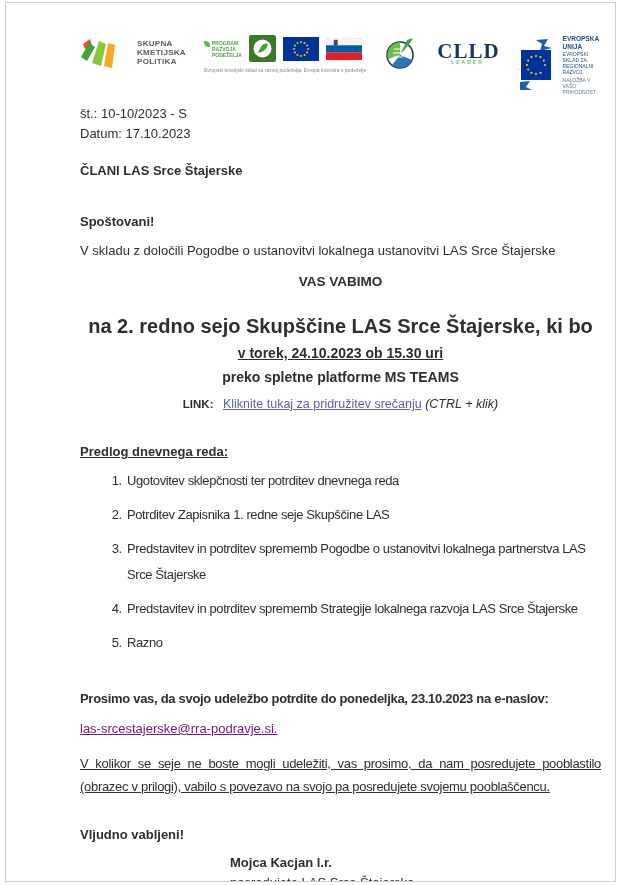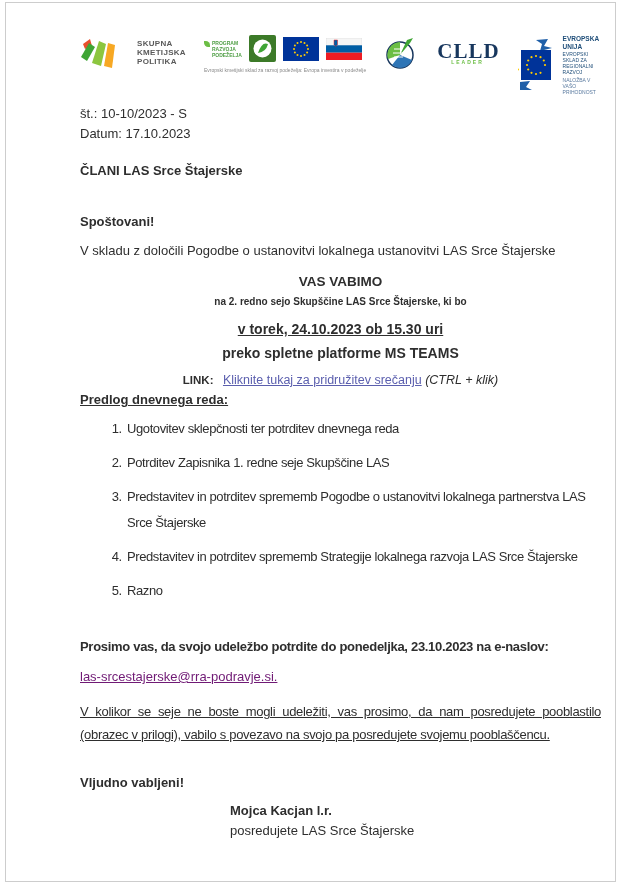--- a/index.html
+++ b/index.html
@@ -28,28 +28,28 @@
   .eu-text { font-size:5px; line-height:6px; color:#1f4e79; }
   .eu-text .b { font-size:6.5px; font-weight:bold; line-height:8px; }
   .eu-text .muted { color:#5b7ba0; margin-top:2px; }
   
   .ref { margin-top:11px; }
   .recipient { margin-top:17px; font-weight:bold; }
   .salutation { margin-top:31px; font-weight:bold; }
   .intro { margin-top:9px; }
   .center { text-align:center; }
   .invite-heading { margin-top:11px; font-weight:bold; font-size:13.5px; }
-  .invite-line1 { margin-top:0; font-weight:bold; font-size:10px; }
+  .invite-line1 { margin-top:24px; font-weight:bold; font-size:20px; }
   .invite-line2 { margin-top:7px; font-weight:bold; font-size:14px; text-decoration:underline; }
   .invite-line3 { margin-top:4px; font-weight:bold; font-size:14px; }
   .link-line { margin-top:7px; text-align:center; font-size:12.5px; }
   .link-label { font-weight:bold; font-size:11.5px; margin-right:6px; }
   a.tlink { color:#5b5fae; text-decoration:underline; cursor:pointer; }
   .link-suffix { font-style:italic; }
-  .agenda-heading { font-weight:bold; text-decoration:underline; }
+  .agenda-heading { margin-top:28px; font-weight:bold; text-decoration:underline; }
   ol.agenda { margin:6px 0 0 27px; padding-left:18px; }
   ol.agenda li { margin-bottom:8px; line-height:26px; letter-spacing:-0.4px; padding-left:2px; }
   .rsvp { margin-top:33px; font-weight:bold; letter-spacing:-0.3px; }
   .email-line { margin-top:10px; }
   a.elink { color:#701a75; text-decoration:underline; cursor:pointer; }
   .proxy { margin-top:13px; text-align:justify; text-decoration:underline; letter-spacing:-0.3px; line-height:23px; }
   .closing { margin-top:27px; font-weight:bold; }
   .signature { margin-top:8px; margin-left:150px; width:310px; text-align:left; }
   .sig-name { font-weight:bold; }
 </style>

